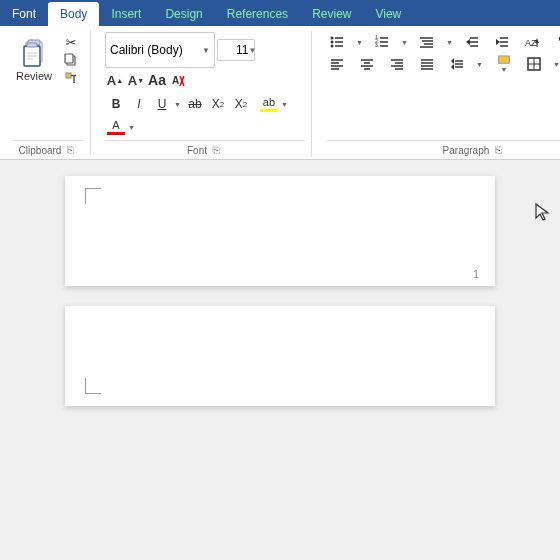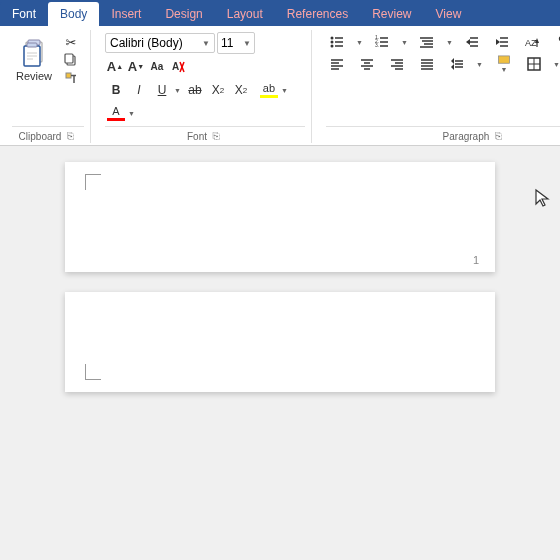--- a/index.html
+++ b/index.html
@@ -10,21 +10,21 @@
       display: flex;
       align-items: flex-end;
       background: #2b579a;
       padding-top: 2px;
       padding-left: 0;
       height: 26px;
     }
     .tab-item {
       padding: 4px 12px;
       font-size: 12px;
-      color: #fca5a5;
+      color: #86efac;
       cursor: pointer;
       height: 24px;
       display: flex;
       align-items: center;
       border-radius: 3px 3px 0 0;
     }
     .tab-item.active {
       background: #fff;
       color: #2b579a;
       font-weight: 500;
@@ -123,36 +123,36 @@
       gap: 2px;
       align-items: center;
       flex-wrap: wrap;
       max-width: 200px;
     }
     .font-selector {
       display: flex;
       align-items: center;
       border: 1px solid #ccc;
       border-radius: 2px;
-      height: 20px;
+      height: 36px;
       padding: 0 4px;
       cursor: pointer;
       background: #fff;
       min-width: 110px;
     }
     .font-name { font-size: 12px; flex: 1; }
     .dropdown-arrow { font-size: 8px; color: #666; }
 
     .font-size-selector {
       display: flex;
       align-items: center;
       border: 1px solid #ccc;
       border-radius: 2px;
       height: 22px;
-      padding: 0 3px;
+      padding: 0 18px;
       cursor: pointer;
       background: #fff;
       width: 38px;
     }
     .font-size-val { font-size: 12px; flex: 1; }
 
     .font-btn-group {
       display: flex;
       gap: 1px;
       align-items: center;
@@ -334,21 +334,20 @@
     }
   </style>
 </head>
 <body>
 
 <div class="tab-row">
   <div class="tab-item" style="background:#2b579a; color:#fff; font-weight:500;">Font</div>
   <div class="tab-item active">Body</div>
   <div class="tab-item">Insert</div>
   <div class="tab-item">Design</div>
-  <div class="tab-item">Layout</div>
   <div class="tab-item">References</div>
   <div class="tab-item">Review</div>
   <div class="tab-item">View</div>
 </div>
 
 <div class="ribbon">
 
   <div class="ribbon-group">
     <div class="ribbon-group-content">
       <div class="paste-btn">
@@ -398,21 +397,21 @@
           <span class="font-name">Calibri (Body)</span>
           <span class="dropdown-arrow">▼</span>
         </div>
         <div class="font-size-selector">
           <span class="font-size-val">11</span>
           <span class="dropdown-arrow">▼</span>
         </div>
         <div class="font-btn-group">
           <div class="font-size-btn" title="Increase Font Size">A<sup style="font-size:7px">▲</sup></div>
           <div class="font-size-btn" title="Decrease Font Size">A<sub style="font-size:7px">▼</sub></div>
-          <div class="font-size-btn" title="Change Case" style="font-size:10px">Aa</div>
+          <div class="font-size-btn" title="Change Case" style="font-size:14px">Aa</div>
           <div class="font-size-btn" title="Clear Formatting" style="font-size:11px">
             <svg width="14" height="14" viewBox="0 0 14 14">
               <text x="1" y="11" font-size="10" fill="#333">A</text>
               <line x1="9" y1="3" x2="13" y2="13" stroke="#e00" stroke-width="1.5"></line>
               <line x1="13" y1="3" x2="9" y2="13" stroke="#e00" stroke-width="1.5"></line>
             </svg>
           </div>
         </div>
       </div>
 

